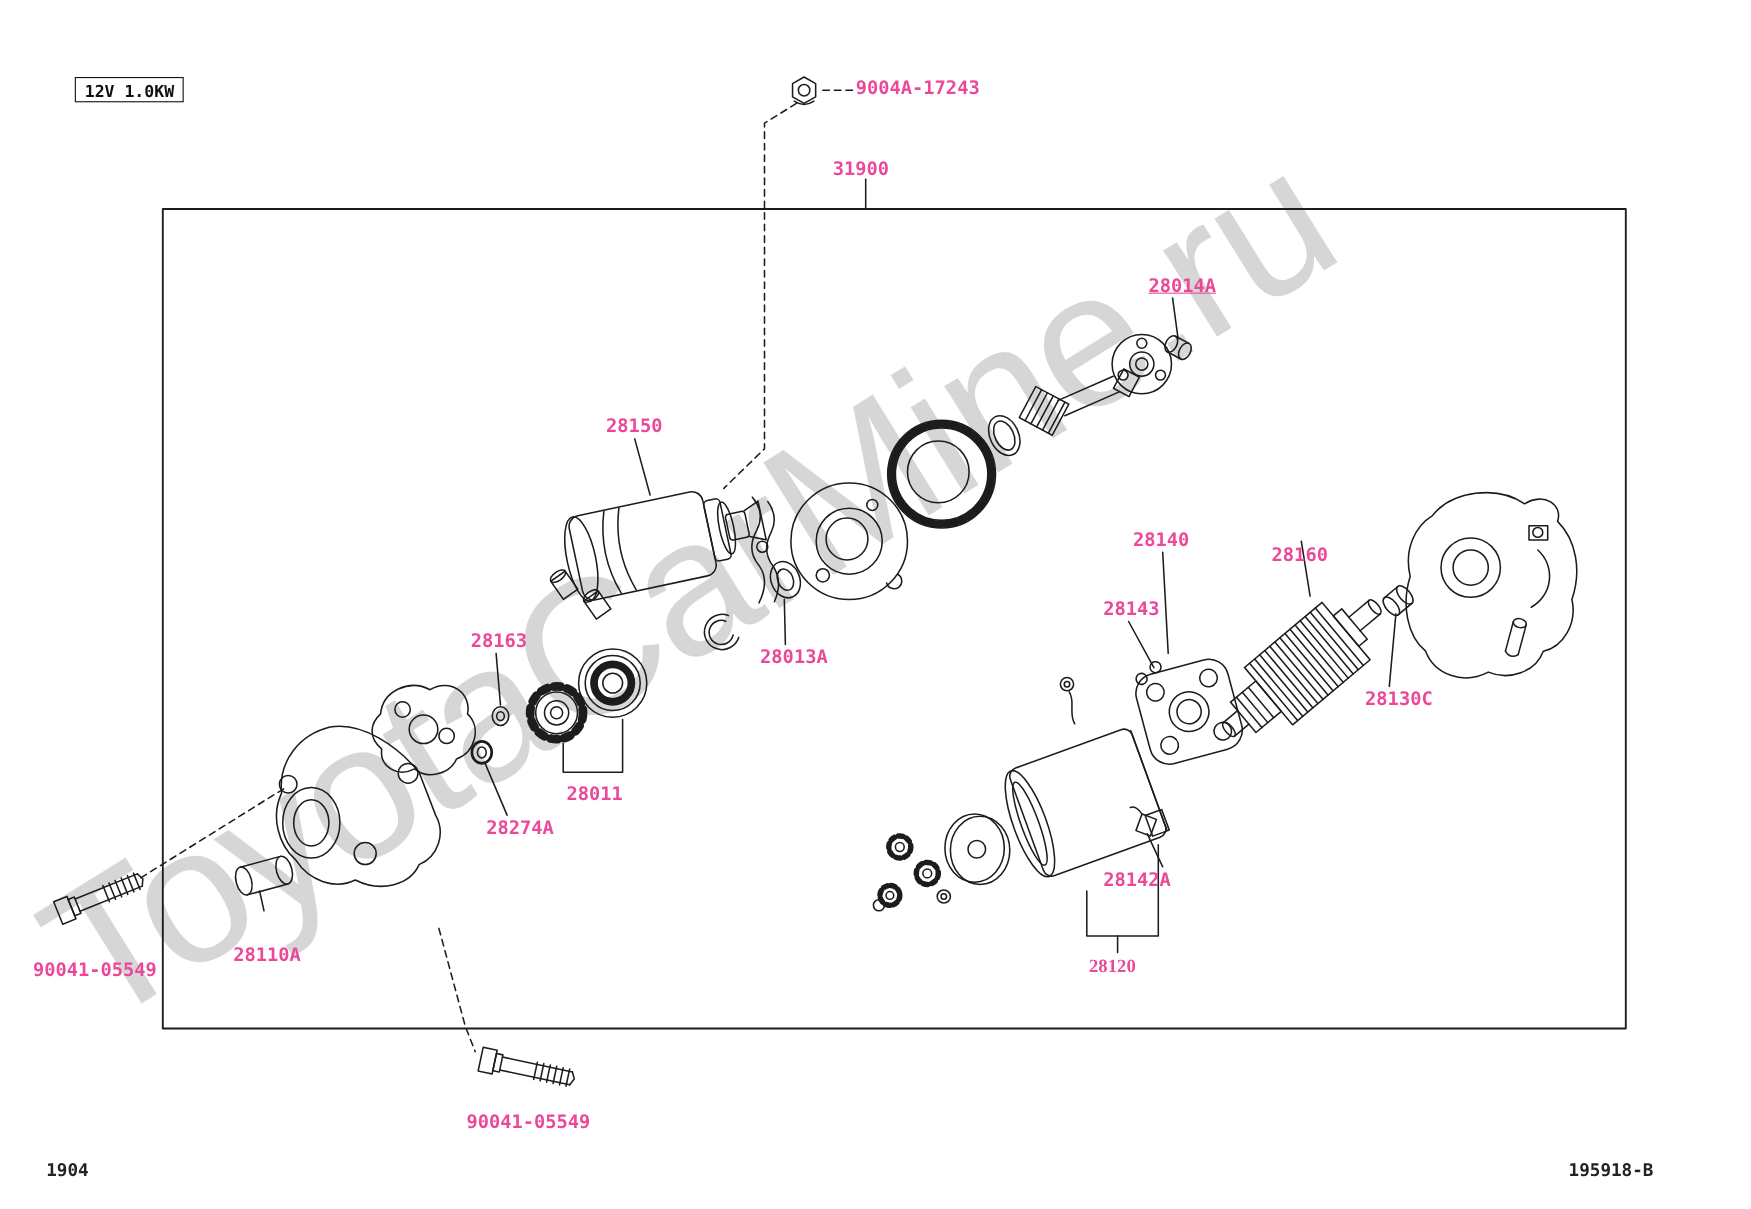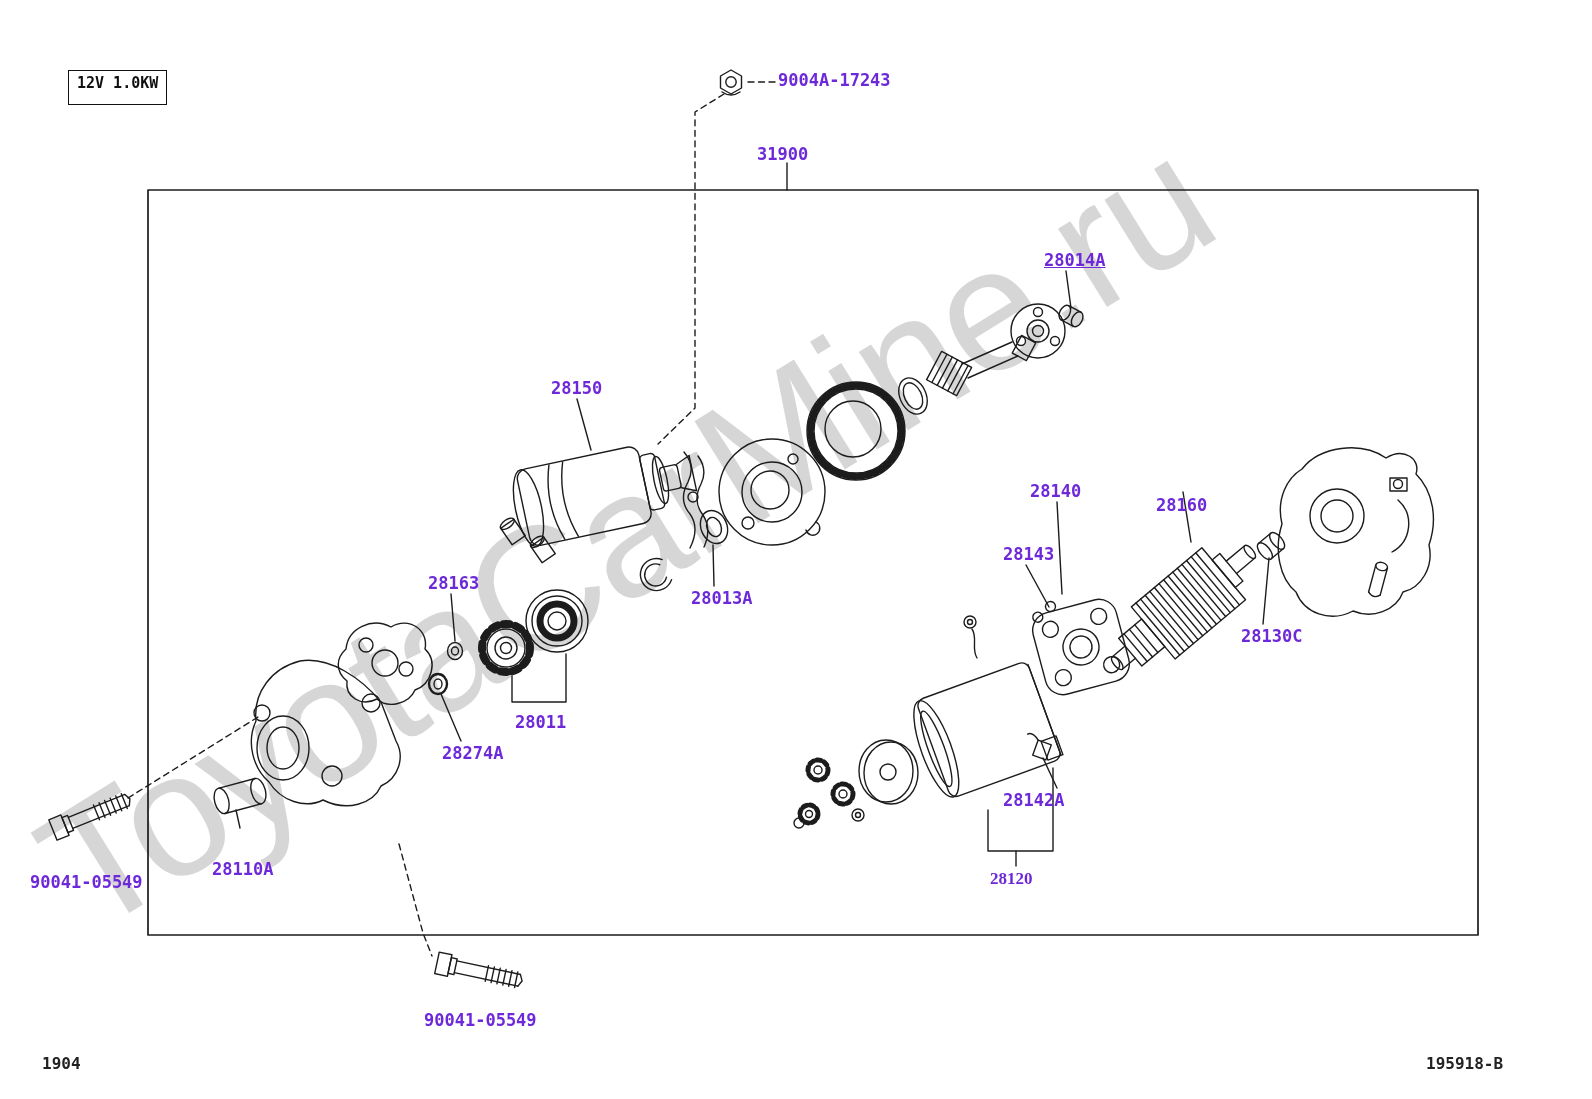--- a/index.html
+++ b/index.html
@@ -18,25 +18,25 @@
   }
   svg#art { position:absolute; left:0; top:0; z-index:2; }
   svg#art line, svg#art path, svg#art rect, svg#art circle,
   svg#art ellipse, svg#art polyline, svg#art polygon {
     stroke:#1c1c1c; stroke-width:1.4; fill:none;
     stroke-linecap:round; stroke-linejoin:round;
   }
   svg#art .dash { stroke-dasharray:6 4.5; }
   .plabel {
     position:absolute; z-index:3; white-space:nowrap;
-    font:bold 17px "DejaVu Sans Mono", monospace; color:#6d28d9;
+    font:bold 17px "DejaVu Sans Mono", monospace; color:#ec4899;
   }
   .badge {
     position:absolute; left:68px; top:70px; z-index:3;
-    border:1.7px solid #111; padding:3px 8px 12px 8px;
+    border:1.7px solid #111; padding:3px 8px 0 8px;
     font:bold 15px "DejaVu Sans Mono", monospace; color:#111;
     background:#fff;
   }
   .footnote {
     position:absolute; z-index:3; white-space:nowrap;
     font:bold 16px "DejaVu Sans Mono", monospace; color:#222;margin-top:16px;
   }
 </style>
 </head>
 <body>

